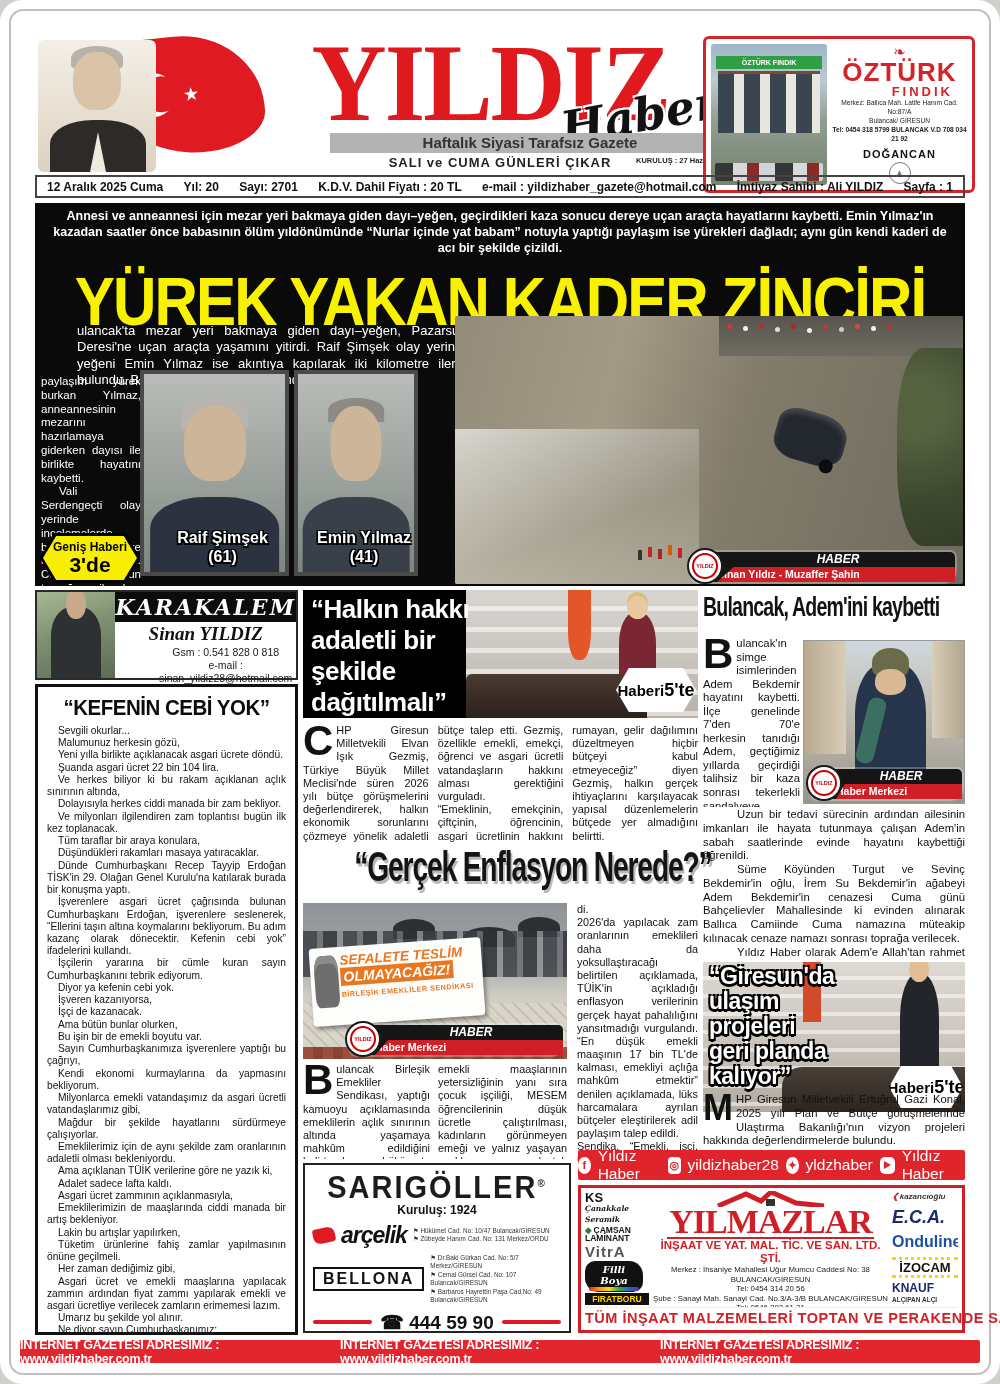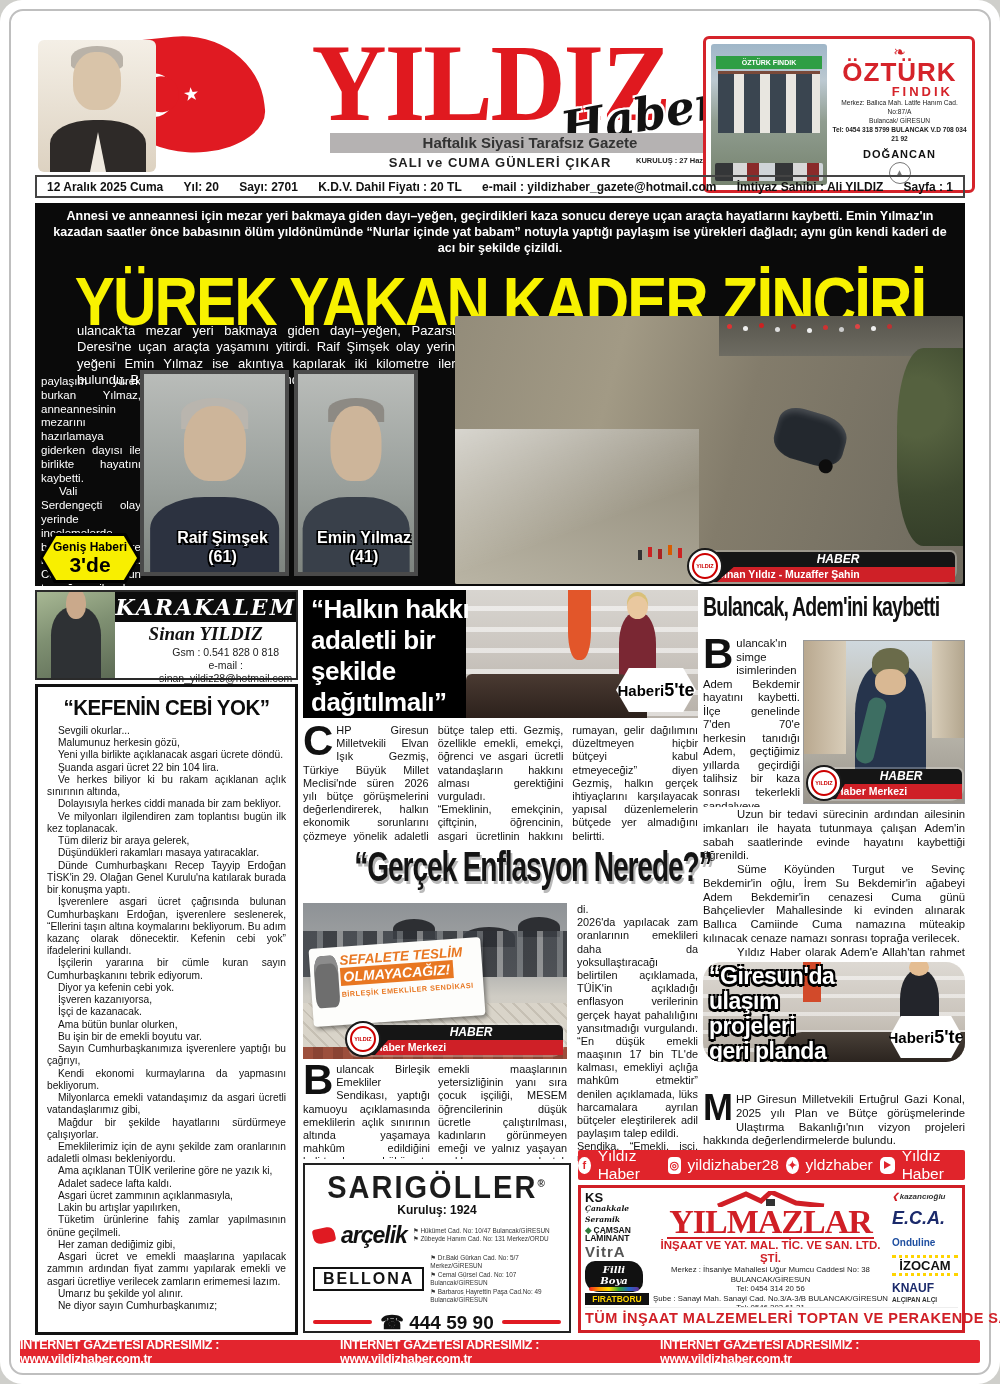--- a/index.html
+++ b/index.html
@@ -195,22 +195,22 @@
                 background:linear-gradient(180deg,#cfd8de 0%,#c2bfb4 40%,#9a958c 100%); }
   .adem-bld { position:absolute; left:0; top:0; width:26%; height:70%; background:linear-gradient(90deg,#b9a88f,#d8cdb9); }
   .adem-bld2 { position:absolute; right:0; top:0; width:20%; height:60%; background:linear-gradient(90deg,#d8cdb9,#b3a68e); }
   .adem-fig { position:absolute; left:32%; top:14%; width:44%; height:80%; background:#26344c; border-radius:38% 38% 8% 8%; }
   .adem-fig .cap { position:absolute; left:24%; top:-12%; width:52%; height:22%; background:#6a6b4a; border-radius:50% 50% 30% 30%; }
   .adem-fig .face { position:absolute; left:28%; top:4%; width:44%; height:20%; background:#d9b893; border-radius:45%; }
   .adem-fig .strap { position:absolute; left:10%; top:26%; width:26%; height:52%; background:#3d6e62; transform:rotate(14deg); border-radius:8px; }
   .adem-cont { left:703px; top:808px; width:262px; height:152px; font-size:11.3px; line-height:1.22; text-align:justify; color:#111; overflow:hidden; }
   .adem-cont p { text-indent:34px; }
 
-  .gir { left:703px; top:962px; width:262px; height:100px; position:absolute; overflow:hidden;
-         background:linear-gradient(180deg,#ddd9d3 0%,#ccc6be 50%,#b2aba1 100%);border-radius:19px; }
+  .gir { left:703px; top:962px; width:262px; height:150px; position:absolute; overflow:hidden;
+         background:linear-gradient(180deg,#ddd9d3 0%,#ccc6be 50%,#b2aba1 100%); }
   .gir .rows { position:absolute; inset:0; background:repeating-linear-gradient(180deg,transparent 0 14px,rgba(255,255,255,.5) 14px 18px); }
   .gir .spk { position:absolute; right:10%; top:8%; width:15%; height:70%; background:#23252b; border-radius:42% 42% 8% 8%; }
   .gir .spk::before { content:""; position:absolute; left:24%; top:-16%; width:52%; height:24%; background:#e4bd92; border-radius:50%; }
   .gir .pod { position:absolute; right:0; bottom:0; width:70%; height:30%; background:linear-gradient(180deg,#494038,#2b241f); border-radius:20px 0 0 0; }
   .gir .flagv { position:absolute; left:38%; top:0; width:7%; height:40%; background:#d24a2a; }
   .gir-text { position:absolute; left:6px; top:2px; width:190px; }
   .gir-text div { color:#fff; font-weight:bold; font-size:23px; line-height:25px; letter-spacing:-0.5px;
         text-shadow:-2px -2px 0 #000,2px -2px 0 #000,-2px 2px 0 #000,2px 2px 0 #000,0 3px 0 #000; }
   .hb-gir { right:2px; bottom:4px; width:74px; height:42px; }
   .mhp { left:703px; top:1093px; width:262px; height:55px; font-size:11.3px; line-height:1.22; text-align:justify; color:#111; overflow:hidden; }
@@ -233,21 +233,21 @@
   .camsan { font-size:8.5px; font-weight:bold; color:#111; line-height:8px; }
   .camsan::before { content:"◆"; color:#2f7a3a; margin-right:2px; }
   .vitra { font-size:15px; color:#555; letter-spacing:1px; font-weight:bold; }
   .filli { background:#111; color:#fff; font-family:"DejaVu Serif", serif; font-style:italic; font-weight:bold;
            font-size:10px; border-radius:10px 14px 10px 14px; padding:3px 4px 1px; width:58px; text-align:center; }
   .filli i { display:block; height:4px; border-radius:2px; margin-top:1px;
              background:linear-gradient(90deg,#e22,#f90,#fd0,#3a3,#26c,#639); }
   .firat { background:#111; color:#ffd400; font-weight:bold; font-size:8.5px; padding:1px 2px; text-align:center; }
   .kaz { font-size:8px; color:#333; font-style:italic; font-weight:bold; } .kaz::before { content:"❮"; color:#d01f26; font-weight:bold; margin-right:1px; }
   .eca { color:#1b2a6b; font-weight:bold; font-style:italic; font-size:18px; }
-  .ond { color:#1f4fa0; font-weight:bold; font-size:10px; }
+  .ond { color:#1f4fa0; font-weight:bold; font-size:16px; }
   .izo { color:#111; font-weight:bold; font-size:13px; border-top:3px dotted #ffd400; border-bottom:3px dotted #ffd400; text-align:center; }
   .knauf { color:#1b2a6b; font-weight:bold; font-size:12px; line-height:10px; }
   .knauf small { font-size:6.5px; color:#333; font-weight:bold; }
   .yil-center { text-align:center; position:relative; padding-top:1px; overflow:hidden; }
   .roof { width:110px; height:16px; margin:0 auto; position:relative; }
   .roof svg { display:block; }
   .yil-name { color:#d01f26; font-family:"Liberation Serif", serif; font-weight:bold; font-size:34px; line-height:30px;
               letter-spacing:-1px; border-bottom:2.5px solid #d01f26; display:inline-block; padding:0 2px; }
   .yil-sub { color:#d01f26; font-weight:bold; font-size:11.5px; line-height:13px; }
   .yil-line { font-size:7.8px; color:#222; line-height:9.5px; }
@@ -378,38 +378,39 @@
   <div class="abs kef-box">
     <div class="kef-head">“KEFENİN CEBİ YOK”</div>
     <div>
         <p>Sevgili okurlar...</p>
         <p>Malumunuz herkesin gözü,</p>
         <p>Yeni yılla birlikte açıklanacak asgari ücrete döndü.</p>
         <p>Şuanda asgari ücret 22 bin 104 lira.</p>
         <p>Ve herkes biliyor ki bu rakam açıklanan açlık sınırının altında,</p>
         <p>Dolayısıyla herkes ciddi manada bir zam bekliyor.</p>
         <p>Ve milyonları ilgilendiren zam toplantısı bugün ilk kez toplanacak.</p>
-        <p>Tüm dileriz bir araya gelerek,</p>
+        <p>Tüm taraflar bir araya konulara,</p>
         <p>Düşündükleri rakamları masaya yatıracaklar.</p>
         <p>Dünde Cumhurbaşkanı Recep Tayyip Erdoğan TİSK'in 29. Olağan Genel Kurulu'na katılarak burada bir konuşma yaptı.</p>
         <p>İşverenlere asgari ücret çağrısında bulunan Cumhurbaşkanı Erdoğan, işverenlere seslenerek, “Ellerini taşın altına koymalarını bekliyorum. Bu adım kazanç olarak dönecektir. Kefenin cebi yok” ifadelerini kullandı.</p>
         <p>İşçilerin yararına bir cümle kuran sayın Cumhurbaşkanını tebrik ediyorum.</p>
         <p>Diyor ya kefenin cebi yok.</p>
         <p>İşveren kazanıyorsa,</p>
         <p>İşçi de kazanacak.</p>
         <p>Ama bütün bunlar olurken,</p>
         <p>Bu işin bir de emekli boyutu var.</p>
         <p>Sayın Cumhurbaşkanımıza işverenlere yaptığı bu çağrıyı,</p>
         <p>Kendi ekonomi kurmaylarına da yapmasını bekliyorum.</p>
         <p>Milyonlarca emekli vatandaşımız da asgari ücretli vatandaşlarımız gibi,</p>
         <p>Mağdur bir şekilde hayatlarını sürdürmeye çalışıyorlar.</p>
         <p>Emeklilerimiz için de aynı şekilde zam oranlarının adaletli olması bekleniyordu.</p>
         <p>Ama açıklanan TÜİK verilerine göre ne yazık ki,</p>
         <p>Adalet sadece lafta kaldı.</p>
         <p>Asgari ücret zammının açıklanmasıyla,</p>
+        <p>Emeklilerimizin de maaşlarında ciddi manada bir artış bekleniyor.</p>
         <p>Lakin bu artışlar yapılırken,</p>
         <p>Tüketim ürünlerine fahiş zamlar yapılmasının önüne geçilmeli.</p>
         <p>Her zaman dediğimiz gibi,</p>
         <p>Asgari ücret ve emekli maaşlarına yapılacak zammın ardından fiyat zammı yapılarak emekli ve asgari ücretliye verilecek zamların erimemesi lazım.</p>
         <p>Umarız bu şekilde yol alınır.</p>
         <p>Ne diyor sayın Cumhurbaşkanımız;</p>
       </div>
   </div>
 
   <div class="abs halkin">

